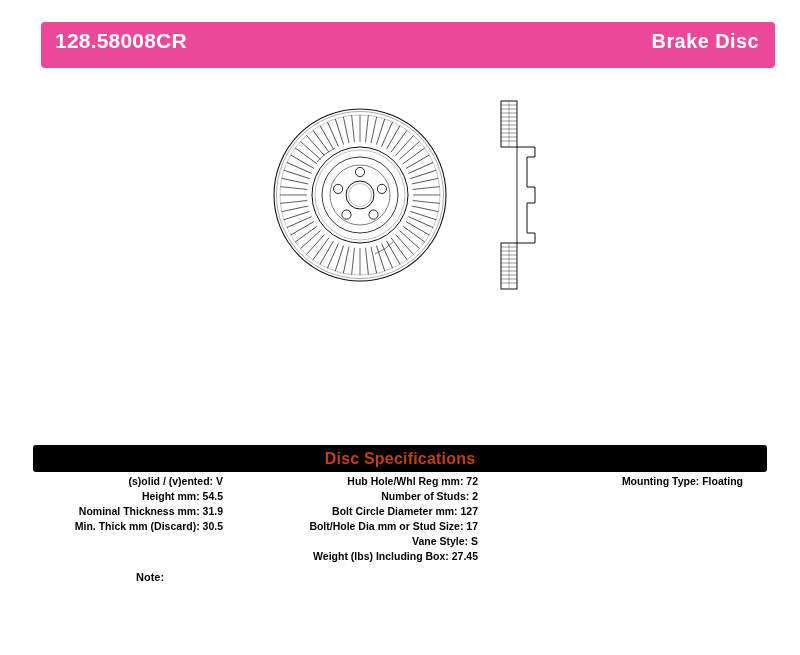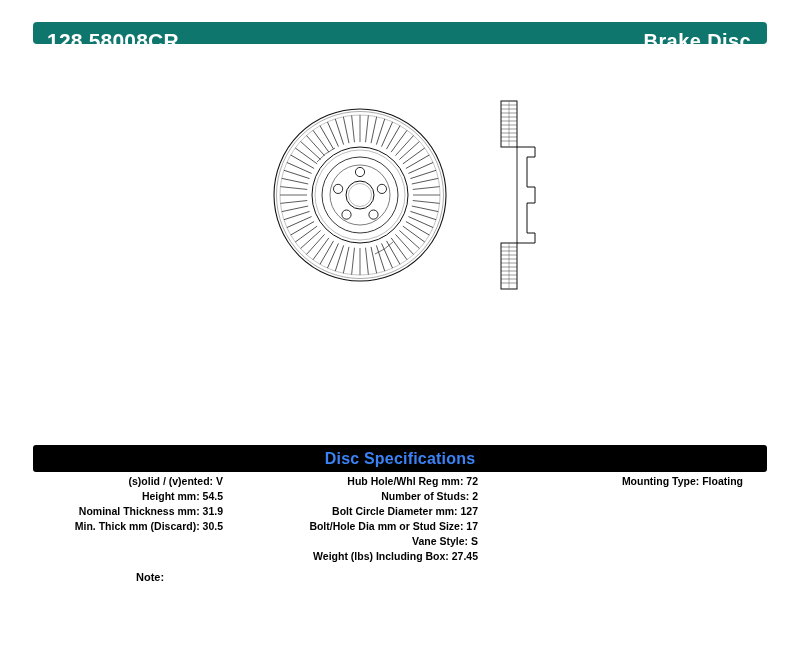--- a/index.html
+++ b/index.html
@@ -12,25 +12,25 @@
     height: 655px;
     font-family: "Liberation Sans", sans-serif;
     color: #000000;
     position: relative;
     overflow: hidden;
   }
 
   
   .header {
     position: absolute;
-    left: 33px;
+    left: 41px;
     top: 22px;
     width: 734px;
-    height: 22px;
-    background: #0f766e;
+    height: 46px;
+    background: #ec4899;
     border-radius: 4px;
   }
   .header-part {
     position: absolute;
     top: 0;
     height: 38px;
     line-height: 38px;
     color: #ffffff;
     font-weight: bold;
     white-space: nowrap;
@@ -67,21 +67,21 @@
 
   
   .spec-header {
     position: absolute;
     left: 33px;
     top: 445px;
     width: 734px;
     height: 27px;
     background: #000000;
     border-radius: 3px;
-    color: #3b82f6;
+    color: #c2410c;
     font-size: 16px;
     font-weight: bold;
     text-align: center;
     line-height: 27px;
     letter-spacing: 0.2px;
   }
 
   .spec-body {
     position: absolute;
     left: 33px;

